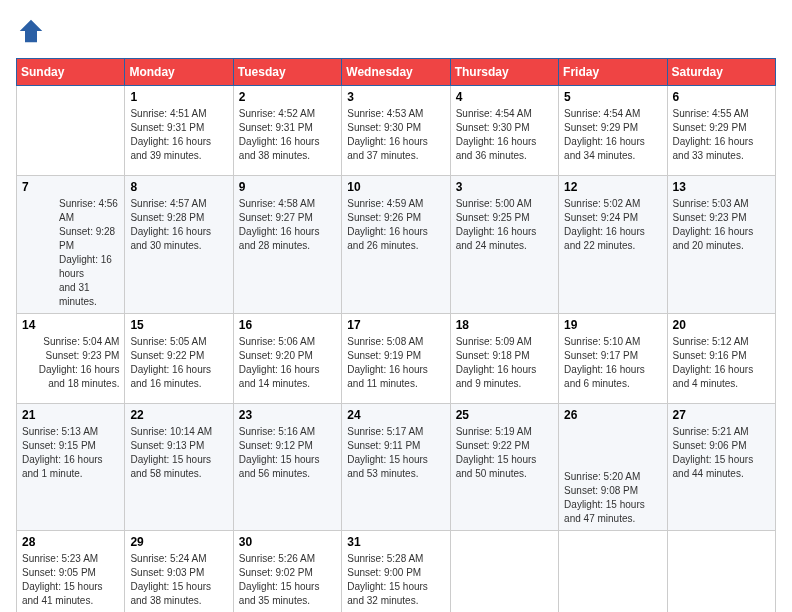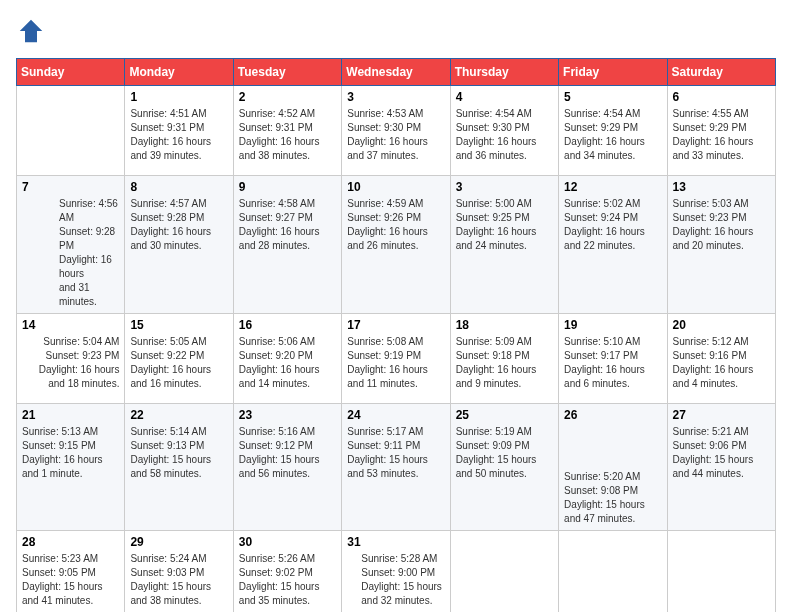--- a/index.html
+++ b/index.html
@@ -271,21 +271,21 @@
       <tr>
         <td>
           <span class="day-number">21</span>
           <div class="day-info" style="white-space: pre-line;">Sunrise: 5:13 AM
 Sunset: 9:15 PM
 Daylight: 16 hours
 and 1 minute.</div>
         </td>
         <td>
           <span class="day-number">22</span>
-          <div class="day-info" style="white-space: pre-line;">Sunrise: 5:14 AM
+          <div class="day-info" style="white-space: pre-line;">Sunrise: 10:14 AM
 Sunset: 9:13 PM
 Daylight: 15 hours
 and 58 minutes.</div>
         </td>
         <td>
           <span class="day-number">23</span>
           <div class="day-info" style="white-space: pre-line;">Sunrise: 5:16 AM
 Sunset: 9:12 PM
 Daylight: 15 hours
 and 56 minutes.</div>
@@ -293,21 +293,21 @@
         <td>
           <span class="day-number">24</span>
           <div class="day-info" style="white-space: pre-line;">Sunrise: 5:17 AM
 Sunset: 9:11 PM
 Daylight: 15 hours
 and 53 minutes.</div>
         </td>
         <td>
           <span class="day-number">25</span>
           <div class="day-info" style="white-space: pre-line;">Sunrise: 5:19 AM
-Sunset: 9:09 PM
+Sunset: 9:22 PM
 Daylight: 15 hours
 and 50 minutes.</div>
         </td>
         <td>
           <span class="day-number">26</span>
           <div class="day-info" style="white-space: pre-line; margin-top: 48px;">Sunrise: 5:20 AM
 Sunset: 9:08 PM
 Daylight: 15 hours
 and 47 minutes.</div>
         </td>
@@ -336,21 +336,21 @@
         </td>
         <td>
           <span class="day-number">30</span>
           <div class="day-info" style="white-space: pre-line;">Sunrise: 5:26 AM
 Sunset: 9:02 PM
 Daylight: 15 hours
 and 35 minutes.</div>
         </td>
         <td>
           <span class="day-number">31</span>
-          <div class="day-info" style="white-space: pre-line; margin-left: 14px;">Sunrise: 5:28 AM
+          <div class="day-info" style="white-space: pre-line;">Sunrise: 5:28 AM
 Sunset: 9:00 PM
 Daylight: 15 hours
 and 32 minutes.</div>
         </td>
         <td class="empty-cell"></td>
         <td class="empty-cell"></td>
         <td class="empty-cell"></td>
       </tr>
     </tbody>
 </table>

